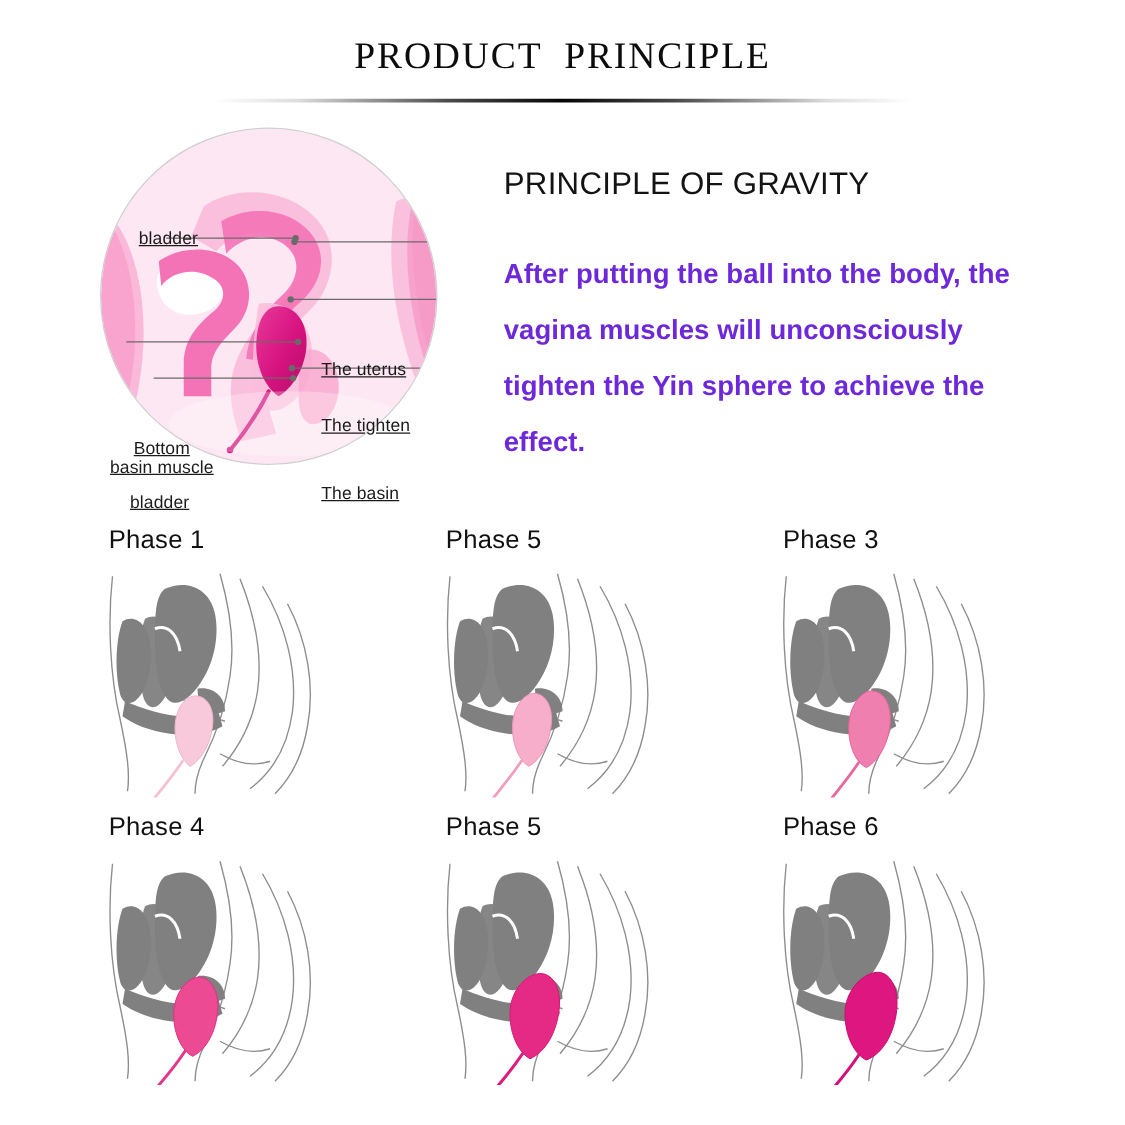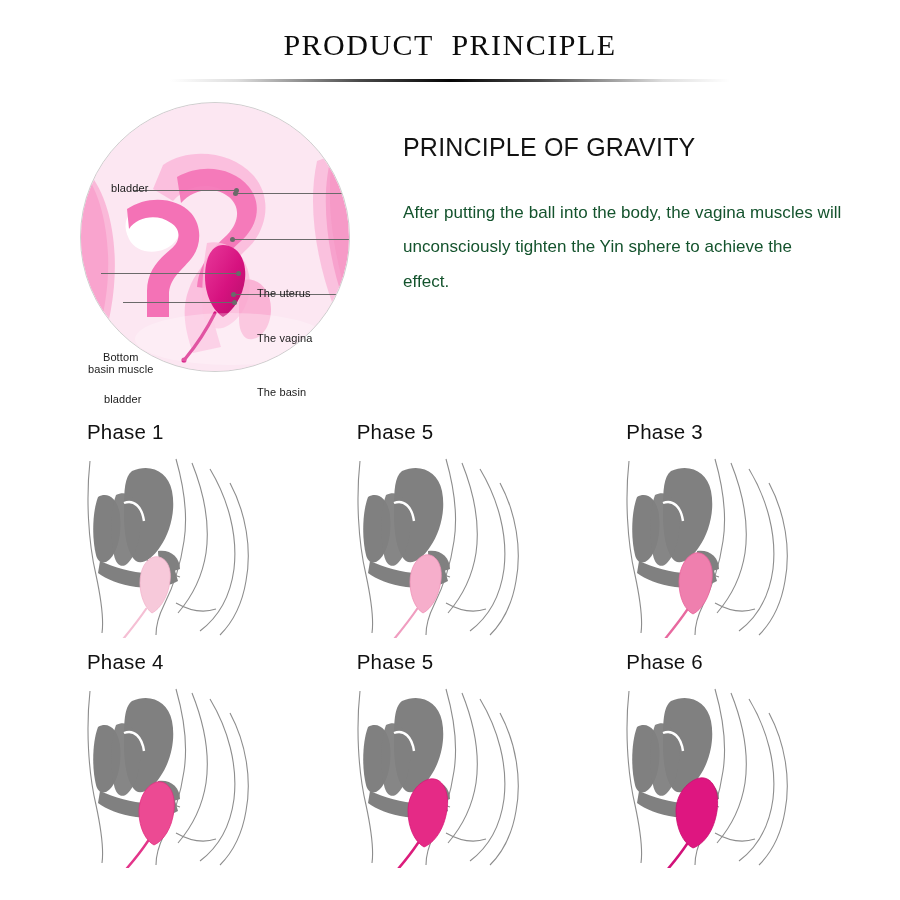--- a/index.html
+++ b/index.html
@@ -62,25 +62,26 @@
     border-radius: 50%;
     background: radial-gradient(circle at 42% 40%, #fdeef6 0%, #fce4f0 55%, #fbdcec 100%);
     border: 1px solid #cfcfcf;
     box-sizing: border-box;
     overflow: hidden;
   }
   .circle-diagram svg { display: block; }
 
   .anat-label {
     position: absolute;
-    font-size: 11px;
+    font-size: 14px;
     color: #1b1b1b;
     white-space: nowrap;
     line-height: 1.15;
     letter-spacing: 0.1px;
+    text-decoration: underline;
   }
   .anat-label.two-line { line-height: 1.12; }
   .lead-line {
     position: absolute;
     height: 1px;
     background: #6a6a6a;
   }
   .lead-dot {
     position: absolute;
     width: 5px;
@@ -99,25 +100,26 @@
   .gravity-heading {
     font-size: 25px;
     color: #131313;
     margin: 0;
     font-weight: normal;
     letter-spacing: 0.2px;
   }
   .gravity-body {
     margin: 0;
     padding-top: 34px;
-    font-size: 17px;
+    font-size: 22px;
     line-height: 2.05;
-    color: #14532d;
+    color: #6d28d9;
     letter-spacing: 0.05px;
     max-width: 440px;
+    font-weight: bold;
   }
 
   
   .phase-grid {
     position: absolute;
     top: 415px;
     left: 0;
     width: 819px;
     display: grid;
     grid-template-columns: repeat(3, 1fr);
@@ -231,21 +233,21 @@
 
   <div class="anat-label two-line" style="left:88px; top:259px;text-align:center;">
     <div>Bottom</div>
     <div>basin muscle</div>
   </div>
 
   <span class="anat-label" style="left:104px; top:301px;">bladder</span>
 
   <span class="anat-label" style="left:257px; top:195px;">The uterus</span>
 
-  <span class="anat-label" style="left:257px; top:240px;">The vagina</span>
+  <span class="anat-label" style="left:257px; top:240px;">The tighten</span>
 
   <span class="anat-label" style="left:257px; top:294px;">The basin</span>
 
   <div class="gravity-block">
     <h2 class="gravity-heading">PRINCIPLE OF GRAVITY</h2>
     <p class="gravity-body">After putting the ball into the body, the vagina muscles will unconsciously tighten the Yin sphere to achieve the effect.</p>
   </div>
 </div>
 
 <div class="phase-grid">

